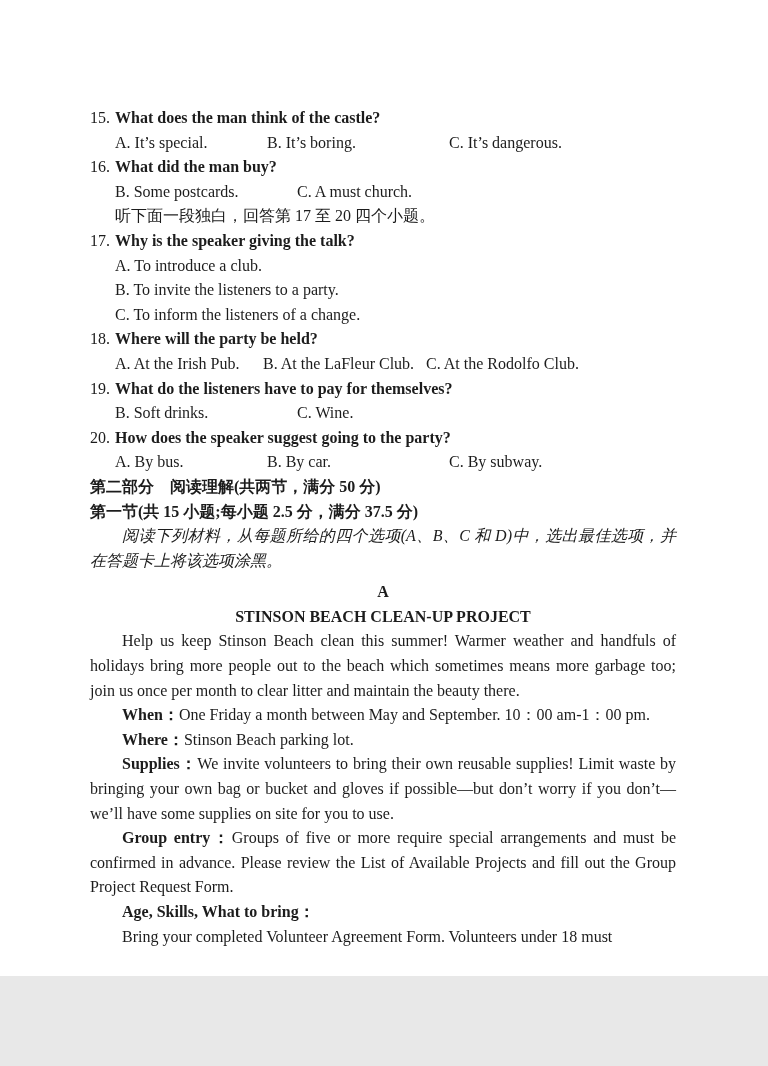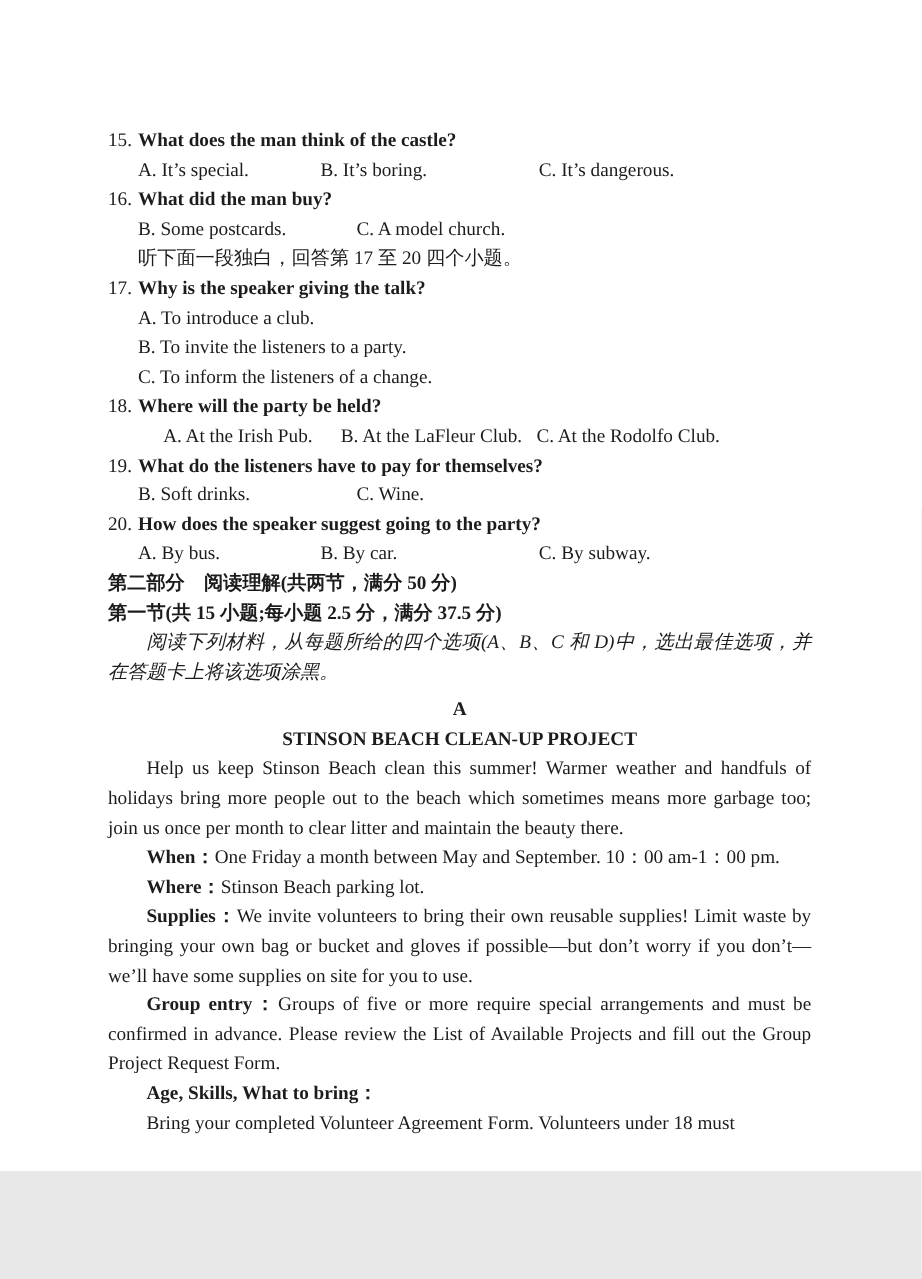--- a/index.html
+++ b/index.html
@@ -15,21 +15,21 @@
     overflow:hidden;
   }
   .content{position:absolute;left:90px;top:106px;width:586px;}
   .qline{display:flex;}
   .qnum{flex:none;width:25px;}
   .qtext{flex:1;font-weight:bold;}
   .opts{display:flex;padding-left:25px;}
   .oA{min-width:152px;white-space:nowrap;}
   .oB{min-width:182px;white-space:nowrap;}
   .oC{white-space:nowrap;}
-  .opts.narrow .oA{min-width:148px;margin-left:21px;}
+  .opts.narrow .oA{min-width:148px;}
   .opts.narrow .oB{min-width:163px;}
   .optline{padding-left:25px;}
   .cn-note{padding-left:25px;}
   .part-heading{font-weight:bold;}
   .section-heading{font-weight:bold;}
   .cn-para{text-align:justify;text-indent:2em;font-style:italic;}
   .center-label{text-align:center;font-weight:bold;margin-top:7px;}
   .center-title{text-align:center;font-weight:bold;}
   .para{text-align:justify;}
   .para.indent{text-indent:2em;}
@@ -55,21 +55,21 @@
       <span class="oB">B. It’s boring.</span>
       <span class="oC">C. It’s dangerous.</span>
     </div>
 
     <div class="qline">
       <span class="qnum">16.</span>
       <span class="qtext">What did the man buy?</span>
     </div>
     <div class="opts">
       <span class="oB">B. Some postcards.</span>
-      <span class="oC">C. A model church.</span>
+      <span class="oC">C. A must church.</span>
     </div>
 
     <div class="cn-note">听下面一段独白，回答第 17 至 20 四个小题。</div>
 
     <div class="qline">
       <span class="qnum">17.</span>
       <span class="qtext">Why is the speaker giving the talk?</span>
     </div>
     <div class="optline">A. To introduce a club.</div>
     <div class="optline">B. To invite the listeners to a party.</div>

